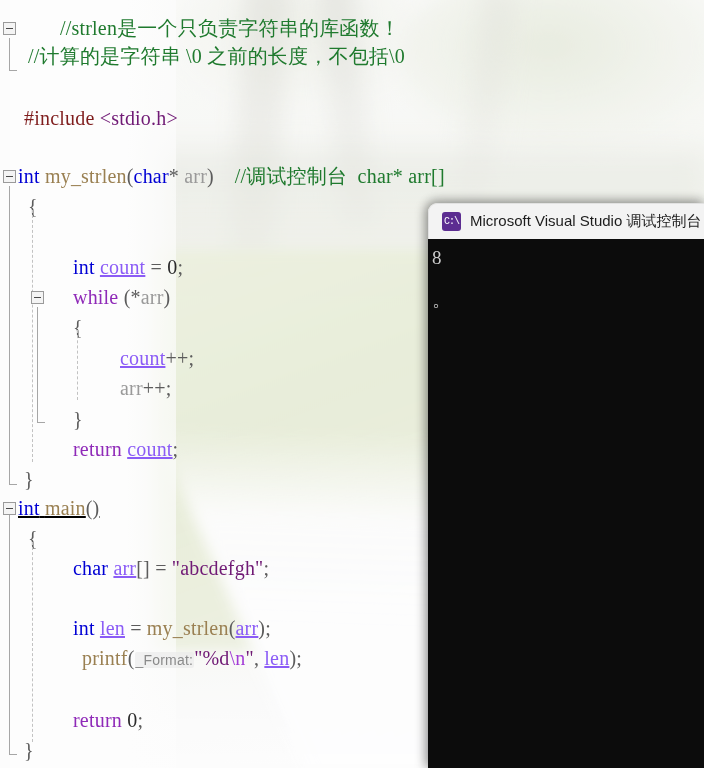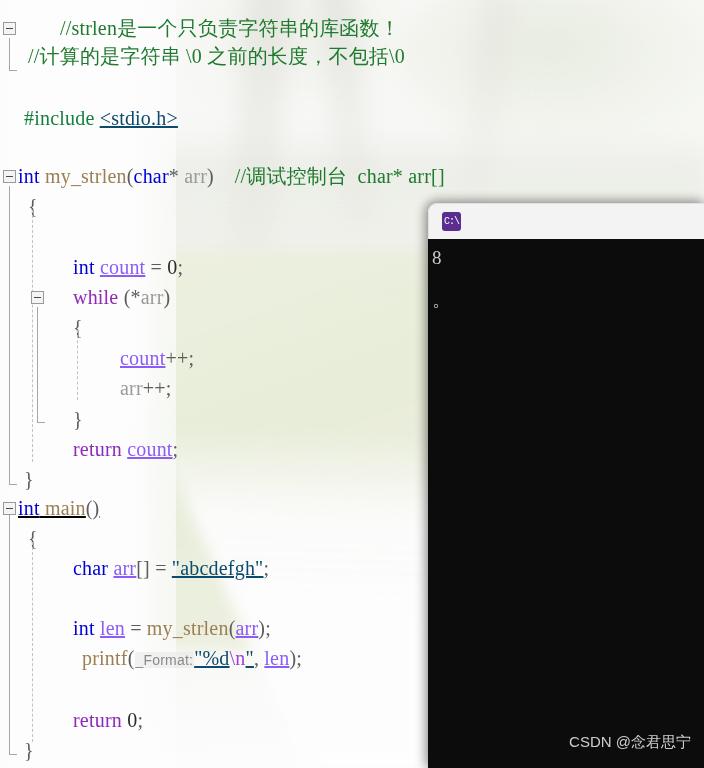--- a/index.html
+++ b/index.html
@@ -69,26 +69,26 @@
     font-family:"Liberation Serif",serif;
     font-size:20px;
     letter-spacing:0.2px;
     line-height:20px;
   }
 
   
   .t-kw     {color:#0000d4;}            
   .t-ctrl   {color:#8f2ab8;}            
   .t-cmt    {color:#1f7a2e;}            
-  .t-str    {color:#0c4a6e;text-decoration:underline;}            
+  .t-str    {color:#701a75;}            
   .t-esc    {color:#a23bd6;}            
   .t-fn     {color:#9a8052;}            
   .t-id     {color:#9a9a9a;}            
   .t-var    {color:#8b5cf6;text-decoration:underline;}            
-  .t-pp     {color:#15803d;}            
+  .t-pp     {color:#7f1d1d;}            
   .t-pun    {color:#5c5c5c;}            
   .t-num    {color:#2b2b2b;}            
   .t-hint   {color:#8a8a8a;font-size:14px;background:rgba(232,232,232,.55);
              padding:0 1px;border-radius:2px;font-family:"Liberation Sans",sans-serif;}
 
   
   .fold-box{
     position:absolute;width:13px;height:13px;
     border:1px solid #9a9a9a;background:#f4f4f4;
     box-sizing:border-box;z-index:3;
@@ -200,22 +200,22 @@
       <div class="fold-box" style="left: 3px; top: 22px;"></div>
       <div class="fold-box" style="left: 3px; top: 170px;"></div>
       <div class="fold-box" style="left: 31px; top: 291px;"></div>
       <div class="fold-box" style="left: 3px; top: 502px;"></div>
     </div>
 </div>
 
 <div id="console">
   <div id="console-titlebar">
     <div id="console-appicon">C:\</div>
+    <div id="console-title">Microsoft Visual Studio 调试控制台</div>
   </div>
   <div id="console-body">
     <div id="console-lines">
         <div class="con-line">8</div>
         <div class="con-blank"></div>
         <div class="con-line">。</div>
       </div>
-    <div id="watermark">CSDN @念君思宁</div>
   </div>
 </div>
 
 </body></html>

